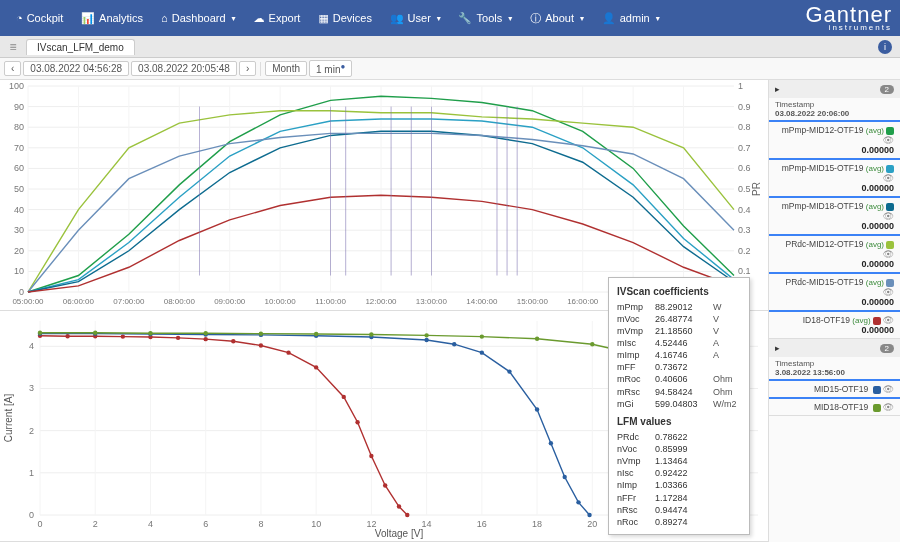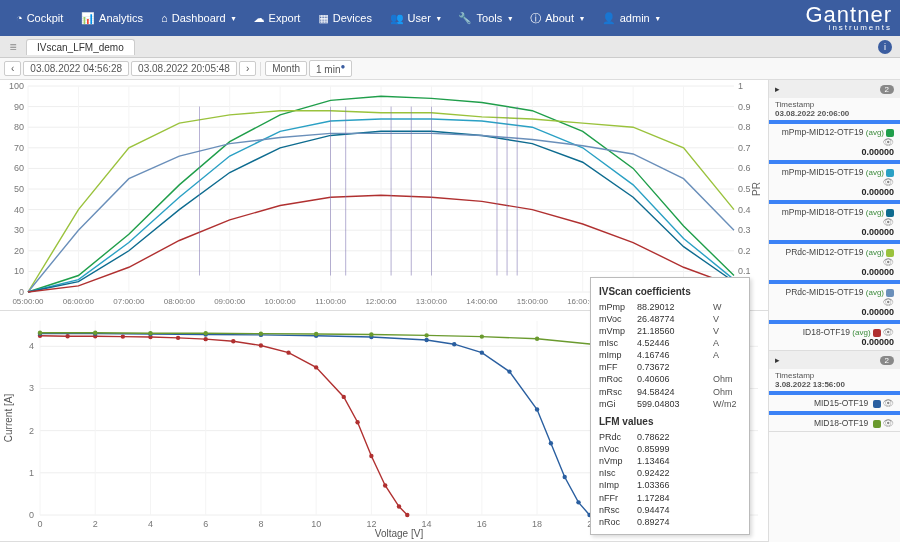--- a/index.html
+++ b/index.html
@@ -23,32 +23,32 @@
   .tsep{width:1px;height:14px;background:#ddd;margin:0 2px}
   .sup{color:#3b5da0;font-size:8px;vertical-align:super}
   
   .workspace{display:flex;height:calc(542px - 36px - 22px - 22px)}
   .charts{flex:1;display:flex;flex-direction:column;position:relative}
   .side{width:132px;background:#fafafa;border-left:1px solid #ddd;overflow:hidden;font-size:9px}
   
   .panel{flex:1;position:relative;background:#fff;border-bottom:1px solid #ddd}
   .panel svg{position:absolute;inset:0;width:100%;height:100%}
   
-  .tooltip{position:absolute;right:18px;bottom:6px;width:160px;background:#fff;border:1px solid #bbb;box-shadow:2px 2px 4px rgba(0,0,0,.15);padding:6px 8px;font-family:"Courier New",monospace;font-size:9px;z-index:10}
+  .tooltip{position:absolute;right:18px;bottom:6px;width:142px;background:#fff;border:1px solid #bbb;box-shadow:2px 2px 4px rgba(0,0,0,.15);padding:6px 8px;font-family:"Courier New",monospace;font-size:9px;z-index:10}
   .tooltip h4{font-family:Arial;font-size:10px;font-weight:bold;margin:2px 0 4px}
   .tooltip .row{display:flex;justify-content:space-between;line-height:1.35}
   .tooltip .lab{width:38px}
   .tooltip .val{flex:1;padding-right:4px}
   .tooltip .unit{width:28px;text-align:left;color:#555}
   
   .side-block{border-bottom:1px solid #ddd}
   .side-head{display:flex;align-items:center;padding:4px 6px;background:#eee;gap:4px}
   .badge{background:#888;color:#fff;border-radius:8px;padding:0 5px;font-size:8px;margin-left:auto}
   .side-ts{text-align:left;padding:2px 6px;font-size:8px;color:#555}
-  .legend-item{padding:3px 6px;text-align:right;border-top:4px solid #3b82f6}
+  .legend-item{padding:3px 6px;text-align:right;border-top:2px solid #3b82f6}
   .legend-item .nm{color:#444;font-size:8.5px}
   .legend-item .tag{color:#3b8b3b;font-size:8px}
   .legend-item .val{color:#222;font-weight:bold;font-size:9px}
   .legend-item .ico{display:inline-block;width:8px;height:8px;border-radius:2px;vertical-align:middle;margin-left:2px}
   .eye{color:#888;font-size:9px;margin-left:2px}
 </style>
 </head>
 <body>
 
 <div class="topnav">

